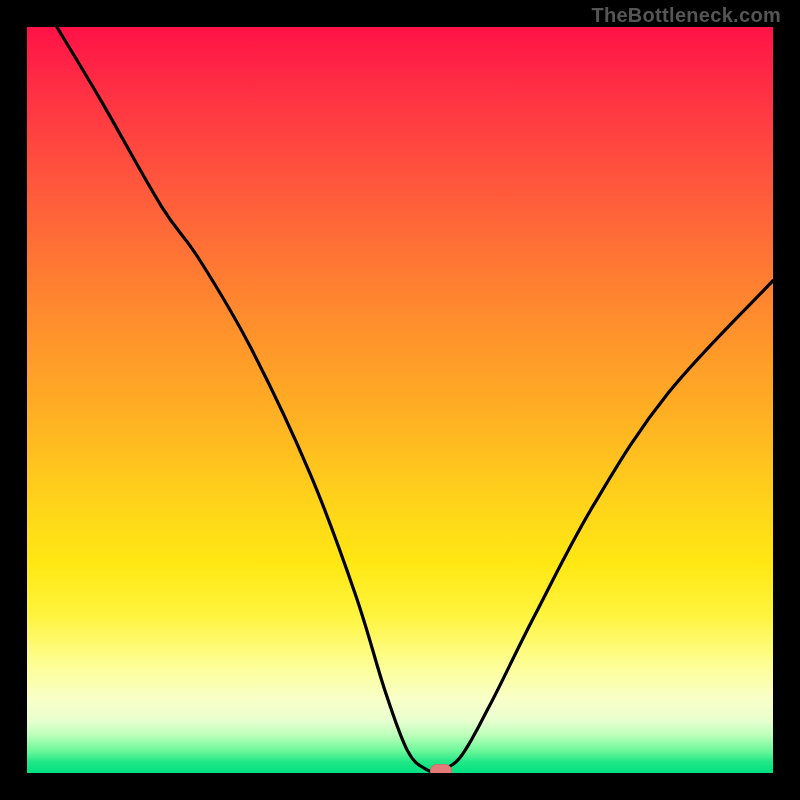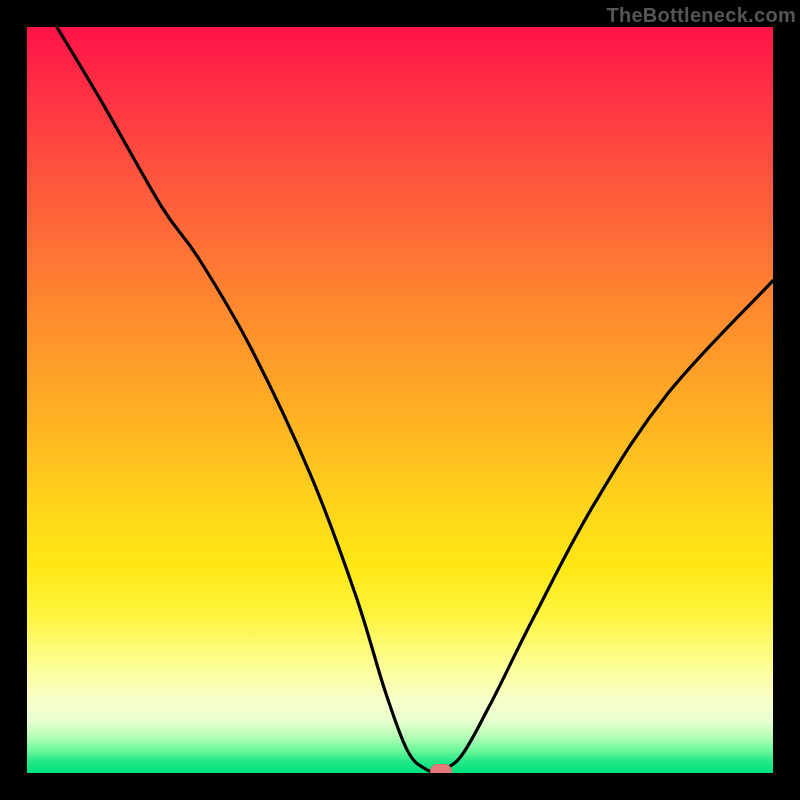--- a/index.html
+++ b/index.html
@@ -21,21 +21,21 @@
     position: absolute;
     left: 27px;
     top: 27px;
     width: 746px;
     height: 746px;
     overflow: hidden;
   }
   .watermark {
     position: absolute;
     top: 4px;
-    right: 4px;
+    right: 19px;
     color: #555;
     font-size: 20px;
     font-weight: 600;
     letter-spacing: 0.3px;
     user-select: none;
   }
   
   .gradient {
     position: absolute;
     inset: 0;

